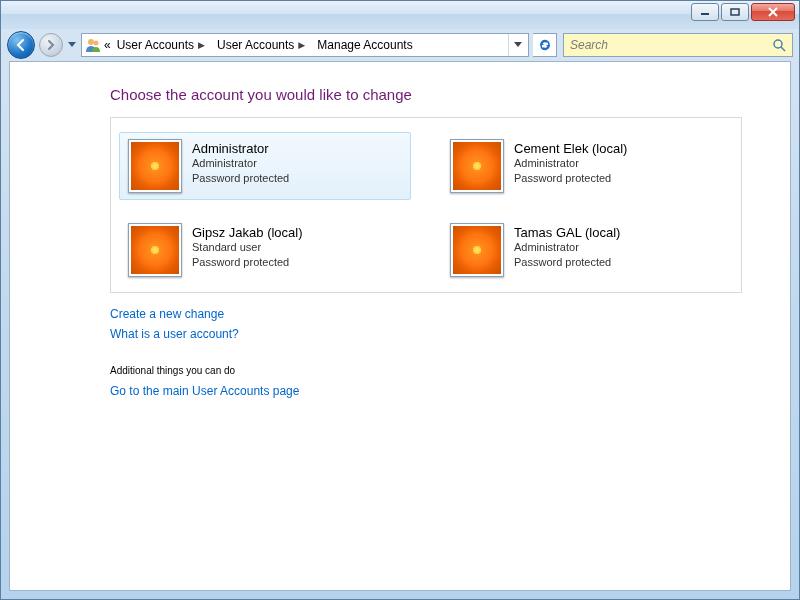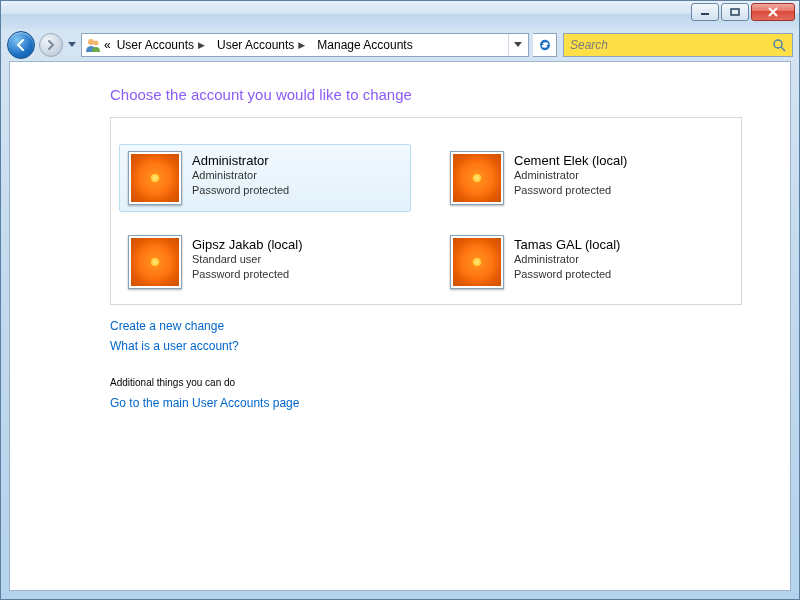--- a/index.html
+++ b/index.html
@@ -93,48 +93,48 @@
   .addr-spacer { flex:1; }
   .addr-dd {
     width:18px; height:22px; display:flex; align-items:center; justify-content:center;
     border-left:1px solid #cdd9e5;
   }
   .refresh-btn {
     width:24px; height:24px; border:1px solid #8ba5bf; background:#fff;
     display:flex; align-items:center; justify-content:center; border-left:none;
   }
   .searchbox {
-    width: 230px; height:24px; border:1px solid #8ba5bf; background:#fde047;
+    width: 230px; height:24px; border:1px solid #8ba5bf; background:#fef9c3;
     display:flex; align-items:center; padding:0 6px; margin-left:2px;
     color:#7a7a7a; font-style:italic;
     position:relative;
   }
   .searchbox .mag {
     position:absolute; right:6px; top:4px;
   }
 
   
   .content-outer {
     position:absolute;
     top:60px; left:8px; right:8px; bottom:8px;
     background:#fff;
     border:1px solid #9db4cb;
   }
   .content {
     padding: 24px 48px 20px 100px;
   }
   h1.page-title {
-    color:#8b5cf6;
+    color:#701a75;
     font-weight:400;
     font-size:15px;
     margin-bottom:14px;
   }
   .accounts-box {
     border:1px solid #d8d8d8;
-    padding: 26px 8px 8px 8px;
+    padding: 14px 8px 8px 8px;
     display:grid;
     grid-template-columns: 1fr 1fr;
     column-gap: 30px;
     row-gap: 16px;
   }
   .acct {
     display:flex;
     align-items:flex-start;
     gap:10px;
     padding:6px 8px;

